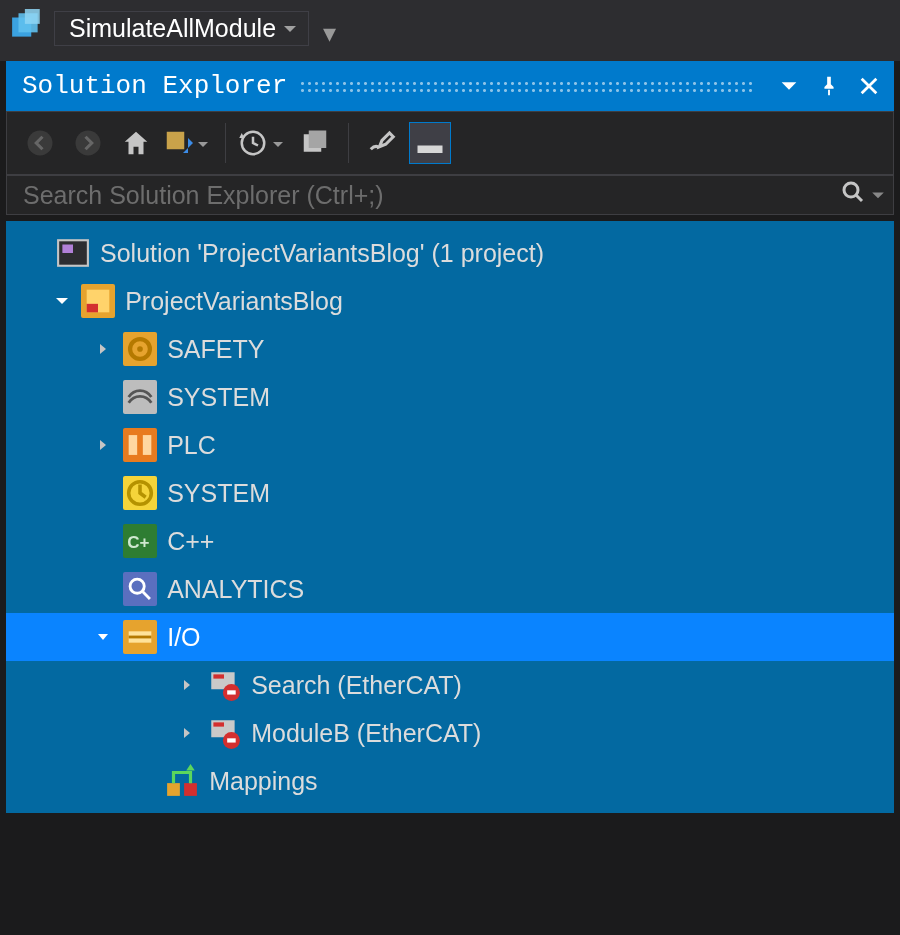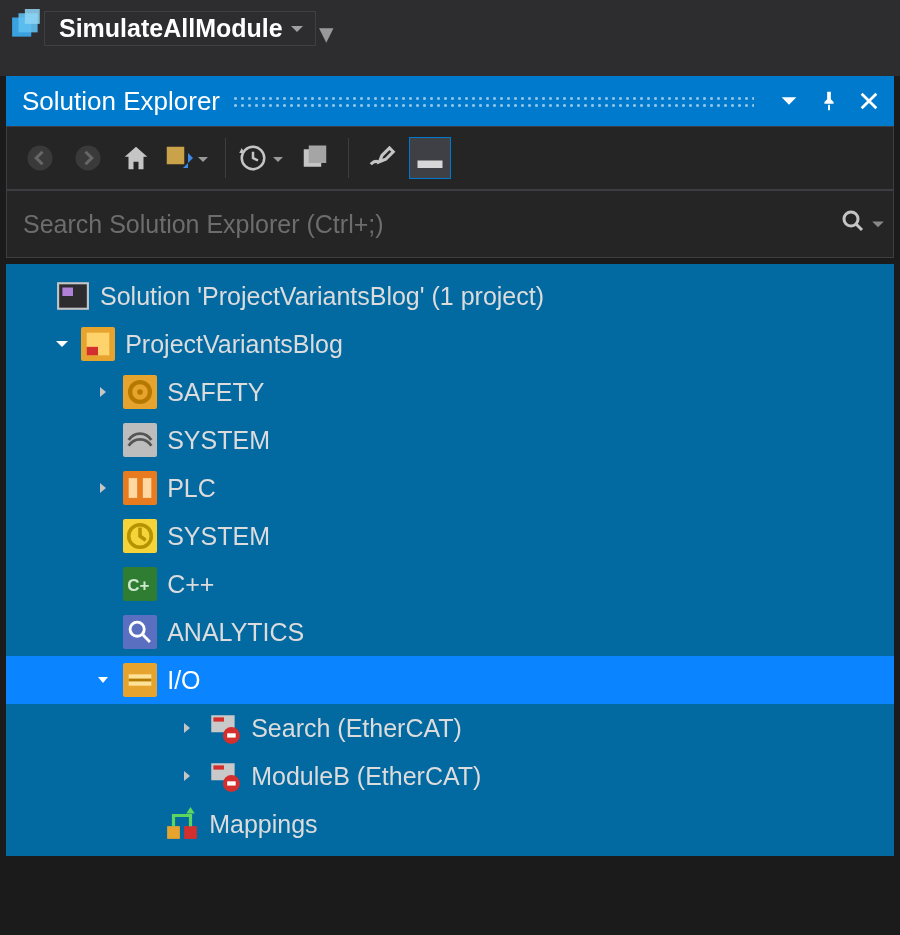--- a/index.html
+++ b/index.html
@@ -10,24 +10,23 @@
     color: #f1f1f1;
     width: 900px;
     height: 935px;
     overflow: hidden;
   }
 
   
   .top-row {
     display: flex;
     align-items: center;
-    gap: 0;
-    padding: 8px 10px 27px 10px;
+    gap: 10px;
+    padding: 8px 10px 12px 10px;
     background: #2d2d30;
-    font-weight: bold;
   }
   .stack-icon svg { width: 34px; height: 34px; }
   .config-dropdown {
     display: flex;
     align-items: center;
     gap: 6px;
     border: 1px solid #3f3f46;
     padding: 2px 10px 2px 14px;
     color: #ffffff;
     font-size: 25px;
@@ -38,20 +37,21 @@
   
   .panel-titlebar {
     display:flex;
     align-items:center;
     background:#007acc;
     height:50px;
     padding:0 8px 0 16px;
     margin: 0 6px;
     color:#fff;
     font-size:26px;
+    font-family:Liberation Mono, monospace;
   }
   .panel-titlebar .title { flex:0 0 auto; }
   .panel-titlebar .dotfill {
     flex:1;
     height:12px;
     margin:0 12px;
     background:
       radial-gradient(circle, rgba(255,255,255,0.55) 1.3px, transparent 1.6px) 0 0 /7px 7px;
   }
   .titlebar-btn { width:34px; height:34px; display:flex; align-items:center; justify-content:center; margin-left:6px;}
@@ -75,21 +75,21 @@
   .tbtn.dropdown { width:auto; padding-right:4px; }
   .tbtn .mini-chev { margin-left:4px;}
   .tbtn .mini-chev svg{ width:12px;height:12px; fill:#999;}
   .tbtn.selected { border:1px solid #007acc; background:#3f3f46;}
   .tbtn.selected svg{ fill:#d7d7d7;}
 
   
   .search-row {
     display:flex;
     align-items:center;
-    height:68px;
+    height:40px;
     margin:0 6px;
     background:#252526;
     border:1px solid #3e3e42;
     padding:0 8px 0 16px;
   }
   .search-input {
     flex:1;
     background:transparent;
     border:none;
     outline:none;

